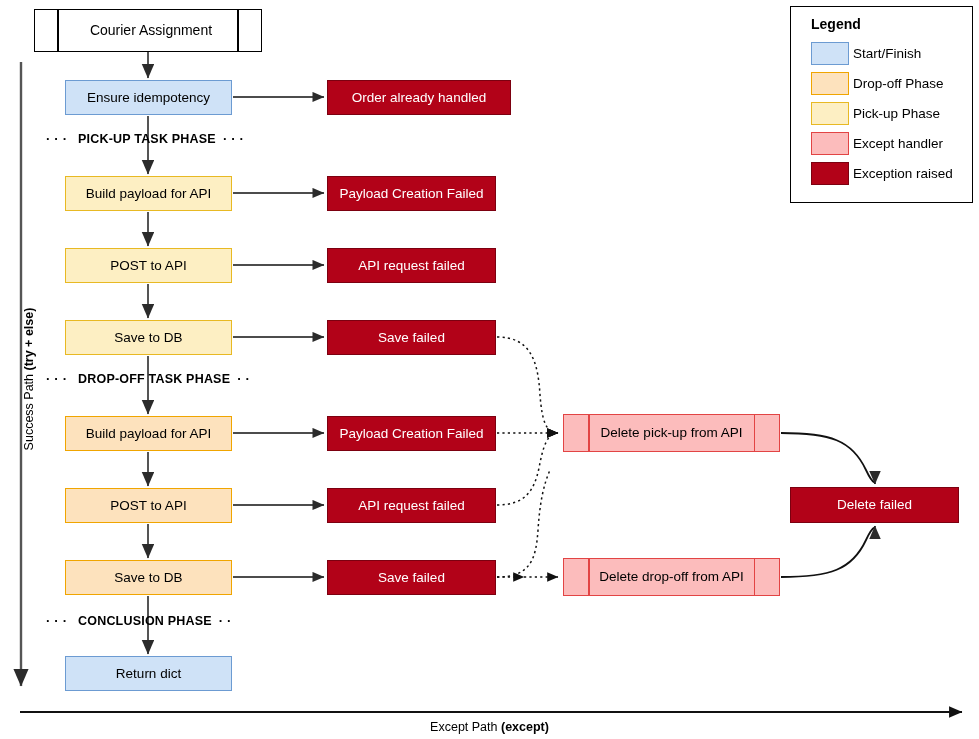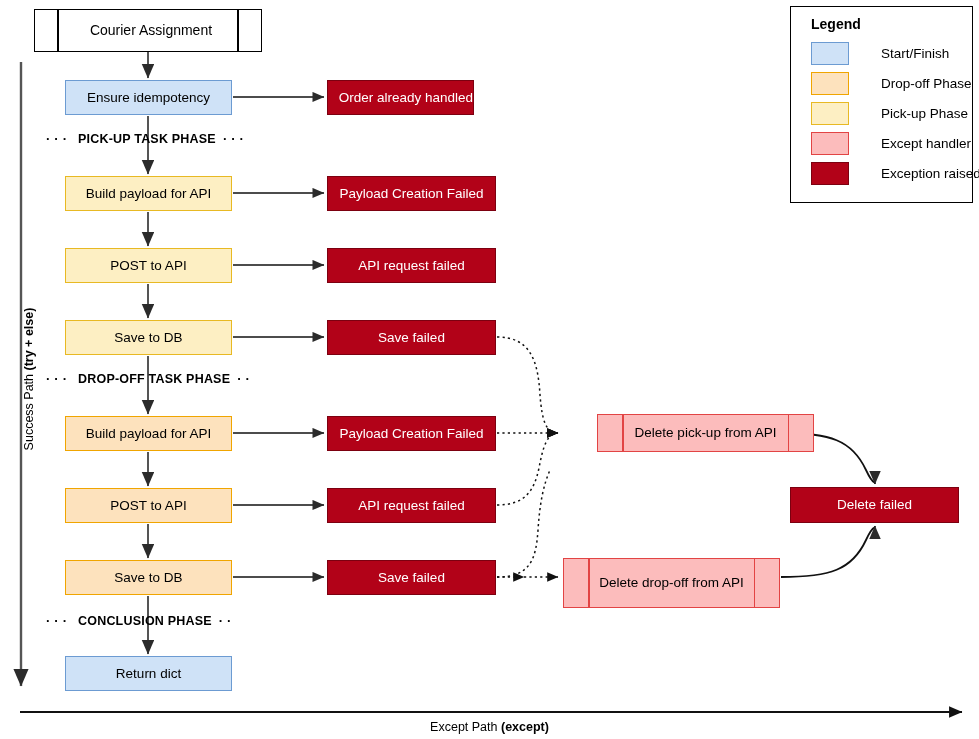--- a/index.html
+++ b/index.html
@@ -128,21 +128,21 @@
   }
   .legend-swatch {
     width: 38px;
     height: 23px;
     box-sizing: border-box;
     flex: none;
   }
   .legend-text {
     font-size: 13.5px;
     color: #000000;
-    margin-left: 32px;
+    margin-left: 4px;
     white-space: nowrap;
   }
 </style>
 </head>
 <body>
 
 <div id="canvas">
 
   <svg id="wires" viewBox="0 0 979 739">
     <defs>
@@ -236,21 +236,21 @@
   </div>
 
   <div class="node node-dropoff" style="left:65px; top:560px; width:167px; height:35px;">
     <span>Save to DB</span>
   </div>
 
   <div class="node node-start" style="left:65px; top:656px; width:167px; height:35px;">
     <span>Return dict</span>
   </div>
 
-  <div class="node node-exception" style="left:327px; top:80px; width:147px; height:35px;justify-content:flex-end;">
+  <div class="node node-exception" style="left:327px; top:80px; width:184px; height:35px;">
     <span>Order already handled</span>
   </div>
 
   <div class="node node-exception" style="left:327px; top:176px; width:169px; height:35px;">
     <span>Payload Creation Failed</span>
   </div>
 
   <div class="node node-exception" style="left:327px; top:248px; width:169px; height:35px;">
     <span>API request failed</span>
   </div>
@@ -264,27 +264,27 @@
   </div>
 
   <div class="node node-exception" style="left:327px; top:488px; width:169px; height:35px;">
     <span>API request failed</span>
   </div>
 
   <div class="node node-exception" style="left:327px; top:560px; width:169px; height:35px;">
     <span>Save failed</span>
   </div>
 
-  <div class="node node-handler" style="left:563px; top:414px; width:217px; height:38px;margin-left:34px;">
+  <div class="node node-handler" style="left:563px; top:414px; width:217px; height:38px;">
     <span class="divider" style="left:24px;"></span>
     <span class="divider" style="right:24px;"></span>
     <span>Delete pick-up from API</span>
   </div>
 
-  <div class="node node-handler" style="left:563px; top:558px; width:217px; height:50px;text-align:right;">
+  <div class="node node-handler" style="left:563px; top:558px; width:217px; height:38px;text-align:right;">
     <span class="divider" style="left:24px;"></span>
     <span class="divider" style="right:24px;"></span>
     <span>Delete drop-off from API</span>
   </div>
 
   <div class="node node-exception" style="left:790px; top:487px; width:169px; height:36px;">
     <span>Delete failed</span>
   </div>
 
   <div class="phase-label" style="left:46px; top:131px;">

